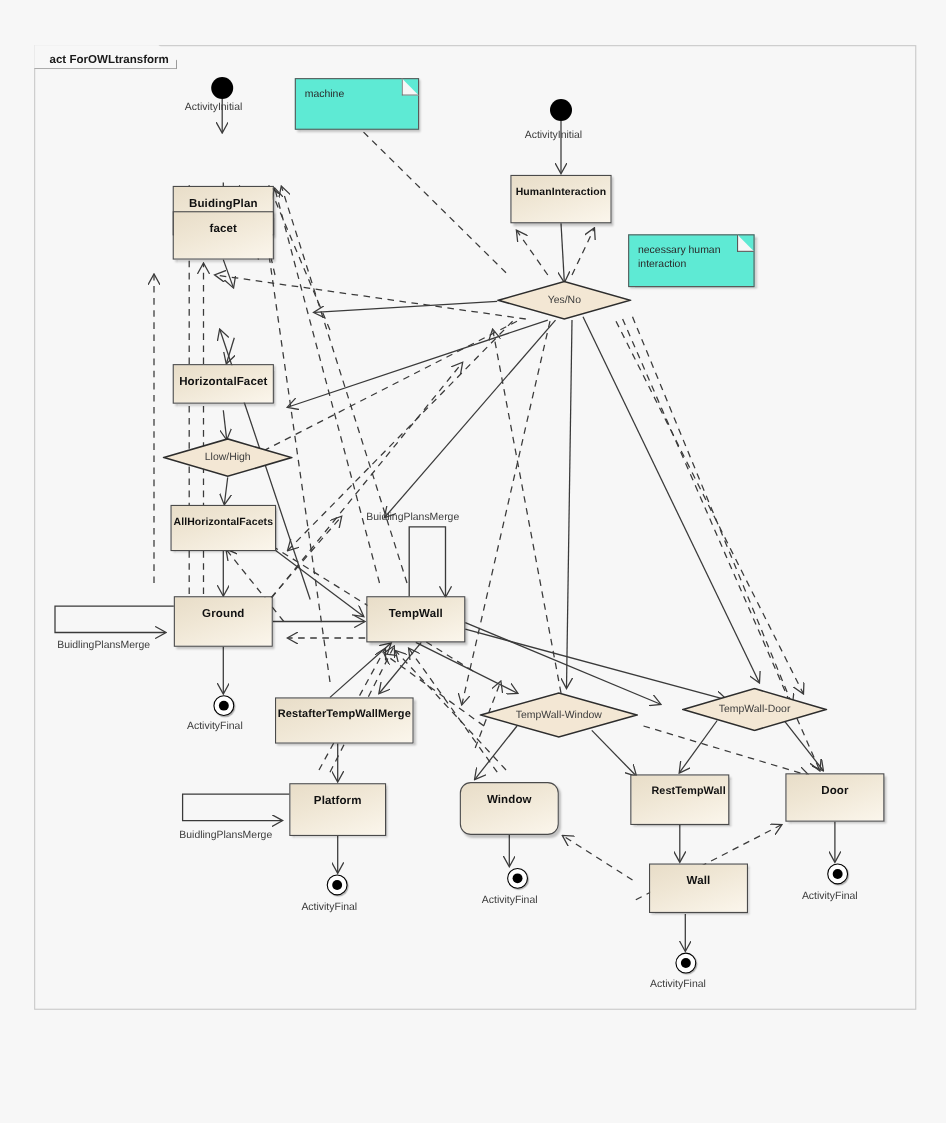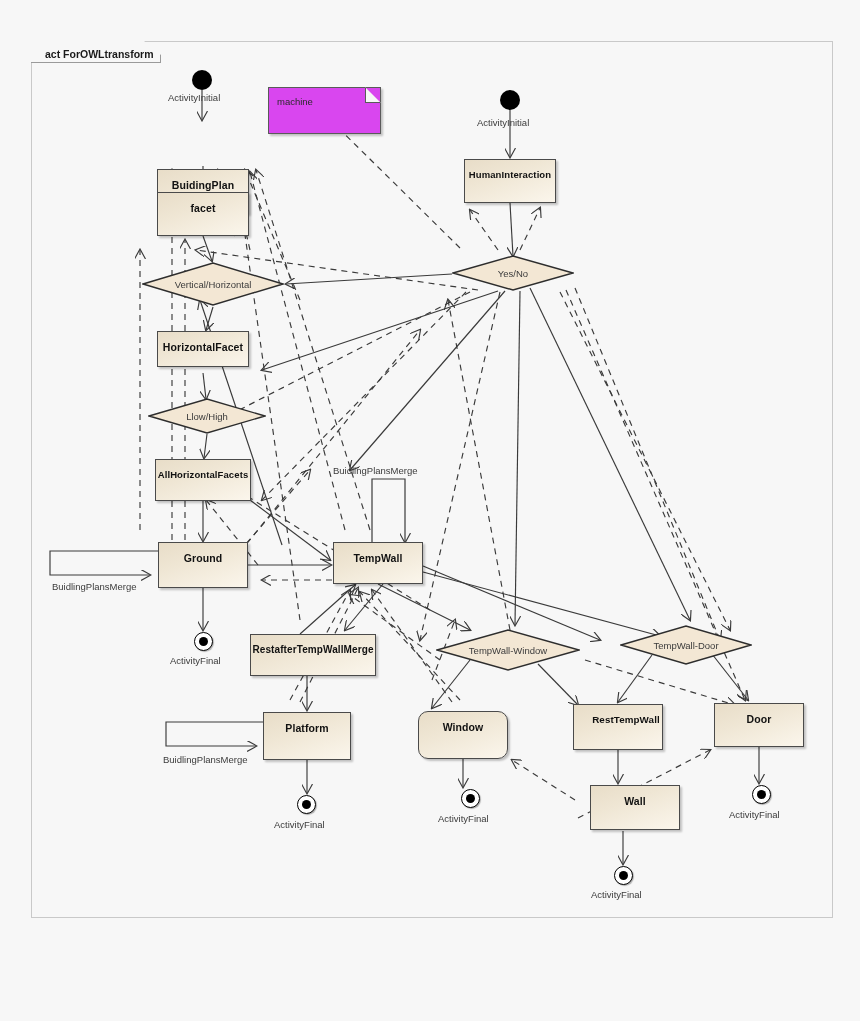--- a/index.html
+++ b/index.html
@@ -39,22 +39,22 @@
   .initial{position:absolute;width:20px;height:20px;border-radius:50%;background:#000;}
   .final{position:absolute;width:19px;height:19px;}
   .final .ring{position:absolute;inset:0;border:1.6px solid #000;border-radius:50%;background:#fff;
         box-shadow:1px 1px 1px rgba(0,0,0,.3);}
   .final .dot{position:absolute;left:4.6px;top:4.6px;width:9.8px;height:9.8px;border-radius:50%;background:#000;}
 
   
   .lbl{position:absolute;font-size:9.5px;color:#3b3b3b;white-space:nowrap;}
 
   
-  .note{position:absolute;box-sizing:border-box;background:#d946ef;
-        border:1.2px solid #5a5a5a;box-shadow:2px 2px 2px rgba(0,0,0,.22);margin-top:16px;}
+  .note{position:absolute;box-sizing:border-box;background:#5eead4;
+        border:1.2px solid #5a5a5a;box-shadow:2px 2px 2px rgba(0,0,0,.22);}
   .note .fold{position:absolute;right:-1px;top:-1px;width:15px;height:15px;
         background:#f7f7f7;border-left:1.2px solid #5a5a5a;border-bottom:1.2px solid #5a5a5a;
         clip-path:polygon(0 0,100% 100%,0 100%);}
   .note .ntext{position:absolute;left:8px;top:7px;font-size:9.5px;color:#2a2a2a;line-height:13px;}
 </style>
 </head>
 <body>
 
 <div id="stage">
 
@@ -146,20 +146,25 @@
       <path d="M232,560 L310,470"></path>
       <path d="M240,552 L420,330"></path>
     </g>
   </svg>
 
   <div class="note" style="left:268px;top:71px;width:113px;height:47px;">
     <div class="ntext">machine</div>
     <div class="fold"></div>
   </div>
 
+  <div class="note" style="left:571px;top:213px;width:115px;height:48px;">
+    <div class="ntext" style="white-space:pre-line;">necessary human
+interaction</div>
+    <div class="fold"></div>
+  </div>
 
   <div class="initial" style="left:192px;top:70px;"></div>
   <div class="lbl" style="left:168px;top:92px;">ActivityInitial</div>
 
   <div class="initial" style="left:500px;top:90px;"></div>
   <div class="lbl" style="left:477px;top:117px;">ActivityInitial</div>
 
   <div class="node" style="left:157px;top:121px;width:92px;height:45px;margin-top:48px;">
     <span>BuidingPlan</span>
   </div>
@@ -205,26 +210,20 @@
   </div>
 
   <div class="node" style="left:714px;top:703px;width:90px;height:44px;">
     <span>Door</span>
   </div>
 
   <div class="node" style="left:578px;top:785px;width:90px;height:45px;margin-left:12px;">
     <span>Wall</span>
   </div>
 
-  <div class="decision" style="left:142px;top:262px;width:142px;height:44px;">
-    <svg width="142" height="44" viewBox="0 0 142 44">
-      <polygon points="1,22 71,1 141,22 71,43" fill="#f3e7d4" stroke="#2d2d2d" stroke-width="1.4"></polygon>
-    </svg>
-    <div class="dlabel">Vertical/Horizontal</div>
-  </div>
 
   <div class="decision" style="left:148px;top:398px;width:118px;height:36px;">
     <svg width="118" height="36" viewBox="0 0 118 36">
       <polygon points="1,18 59,1 117,18 59,35" fill="#f3e7d4" stroke="#2d2d2d" stroke-width="1.4"></polygon>
     </svg>
     <div class="dlabel">Llow/High</div>
   </div>
 
   <div class="decision" style="left:452px;top:255px;width:122px;height:36px;">
     <svg width="122" height="36" viewBox="0 0 122 36">

